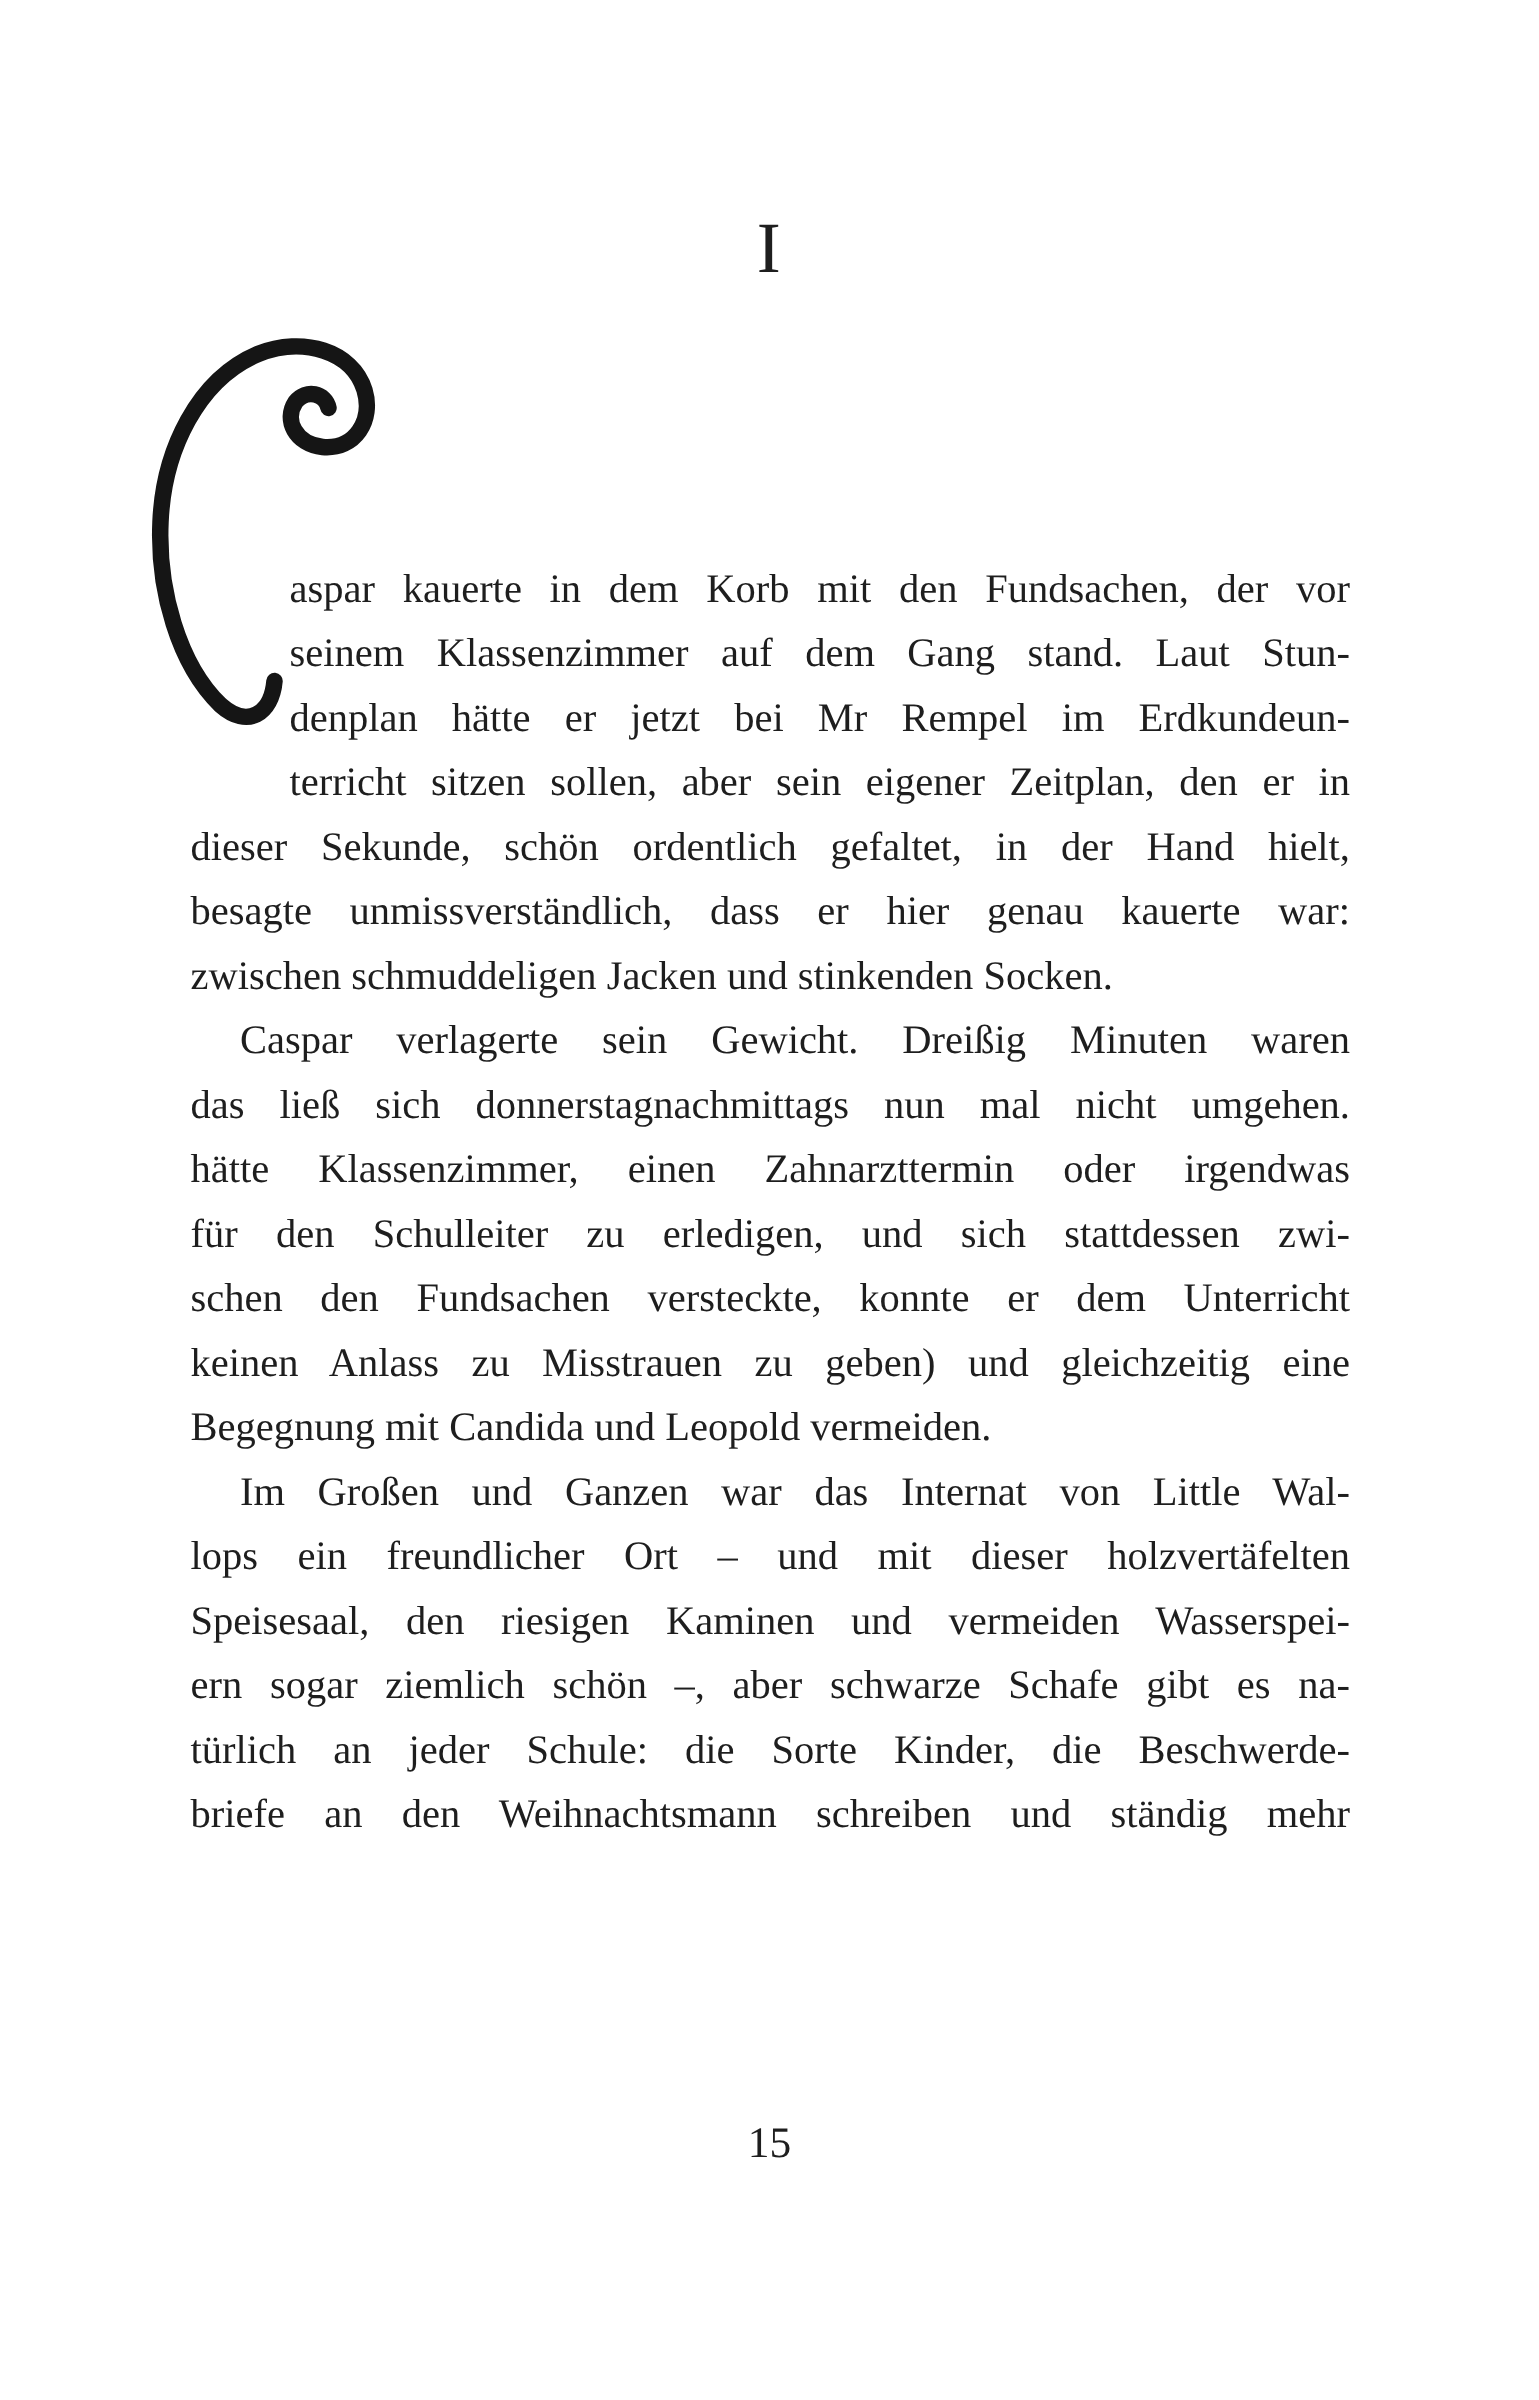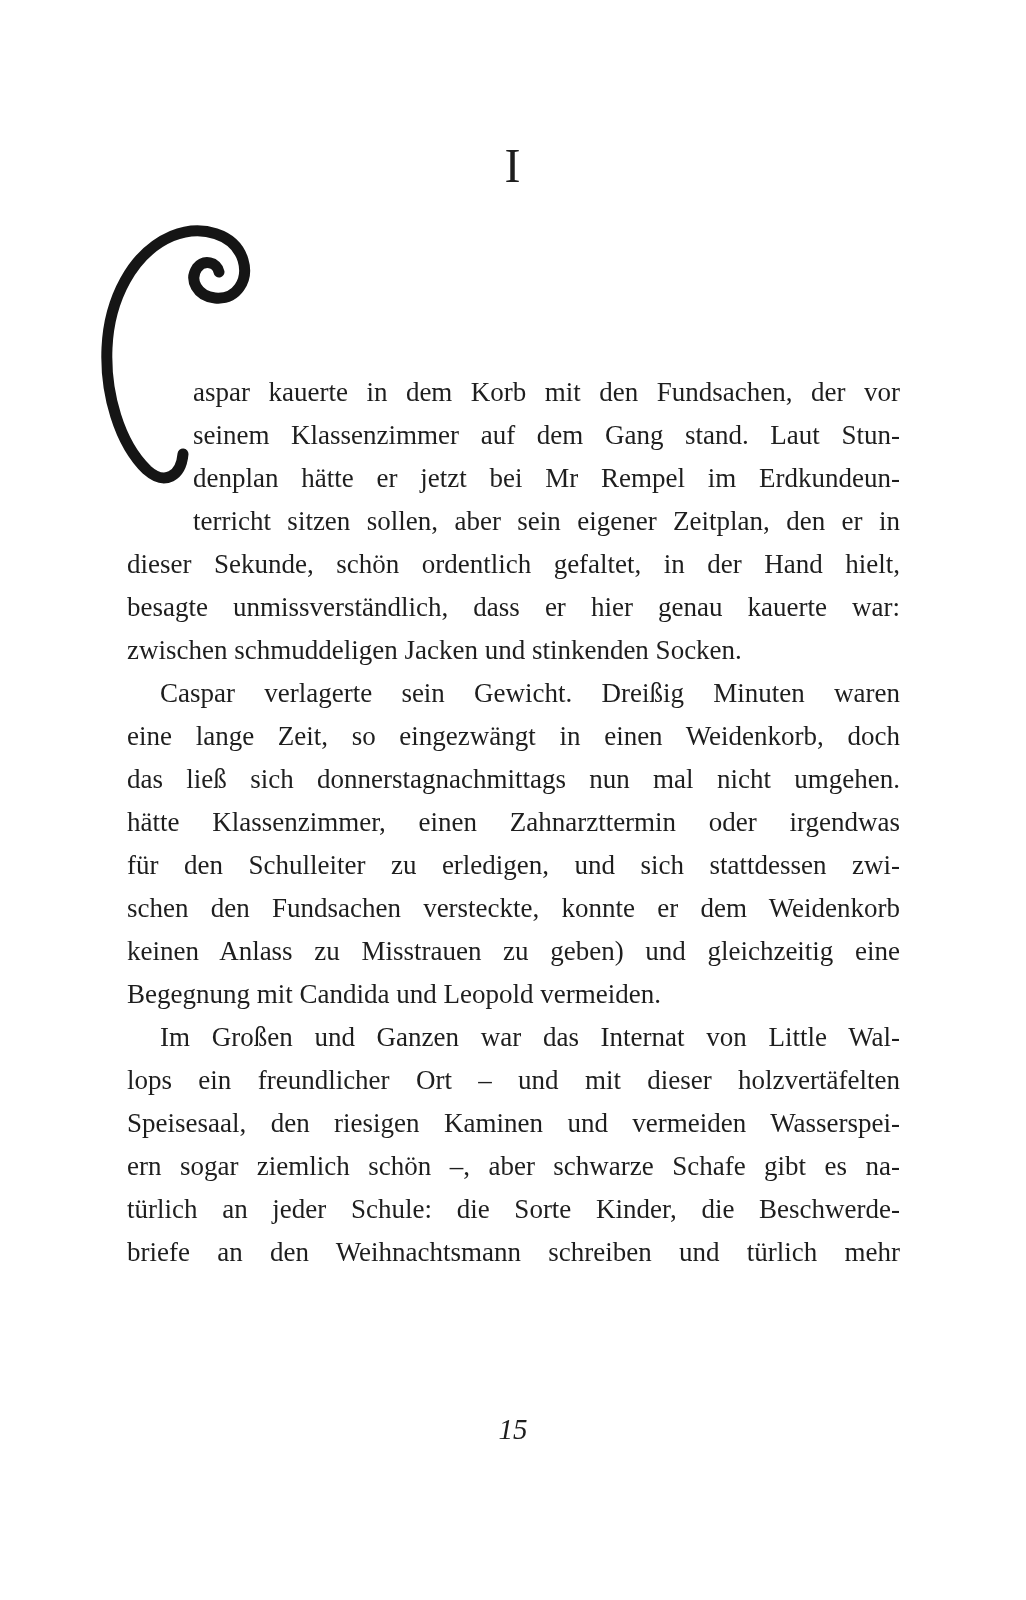--- a/index.html
+++ b/index.html
@@ -59,21 +59,20 @@
     pointer-events: none;
   }
   .page-number {
     position: absolute;
     top: 1408px;
     left: 0;
     right: 0;
     text-align: center;
     font-size: 29px;
     line-height: 43px;
-    font-style: italic;
   }
 </style>
 </head>
 <body>
 
 <div class="page">
 
   <div class="chapter-number">I</div>
 
   <div class="body-text">
@@ -95,35 +94,34 @@
       <div class="line">seinem Klassenzimmer auf dem Gang stand. Laut Stun-</div>
       <div class="line">denplan hätte er jetzt bei Mr Rempel im Erdkundeun-</div>
       <div class="line">terricht sitzen sollen, aber sein eigener Zeitplan, den er in</div>
       <div class="line">dieser Sekunde, schön ordentlich gefaltet, in der Hand hielt,</div>
       <div class="line">besagte unmissverständlich, dass er hier genau kauerte war:</div>
       <div class="line para-end">zwischen schmuddeligen Jacken und stinkenden Socken.</div>
     </div>
 
     <div class="para">
       <div class="line indent-first">Caspar verlagerte sein Gewicht. Dreißig Minuten waren</div>
-      <div class="line">eine lange Zeit, so eingezwängt in einen Weidenkorb, doch</div>
       <div class="line">das ließ sich donnerstagnachmittags nun mal nicht umgehen.</div>
       <div class="line">hätte Klassenzimmer, einen Zahnarzttermin oder irgendwas</div>
       <div class="line">für den Schulleiter zu erledigen, und sich stattdessen zwi-</div>
-      <div class="line">schen den Fundsachen versteckte, konnte er dem Weidenkorb</div>
+      <div class="line">schen den Fundsachen versteckte, konnte er dem Unterricht</div>
       <div class="line">keinen Anlass zu Misstrauen zu geben) und gleichzeitig eine</div>
       <div class="line para-end">Begegnung mit Candida und Leopold vermeiden.</div>
     </div>
 
     <div class="para">
       <div class="line indent-first">Im Großen und Ganzen war das Internat von Little Wal-</div>
       <div class="line">lops ein freundlicher Ort – und mit dieser holzvertäfelten</div>
       <div class="line">Speisesaal, den riesigen Kaminen und vermeiden Wasserspei-</div>
       <div class="line">ern sogar ziemlich schön –, aber schwarze Schafe gibt es na-</div>
       <div class="line">türlich an jeder Schule: die Sorte Kinder, die Beschwerde-</div>
-      <div class="line">briefe an den Weihnachtsmann schreiben und türlich mehr</div>
+      <div class="line">briefe an den Weihnachtsmann schreiben und ständig mehr</div>
     </div>
 
   </div>
 
   <div class="page-number">15</div>
 
 </div>
 
 </body></html>

